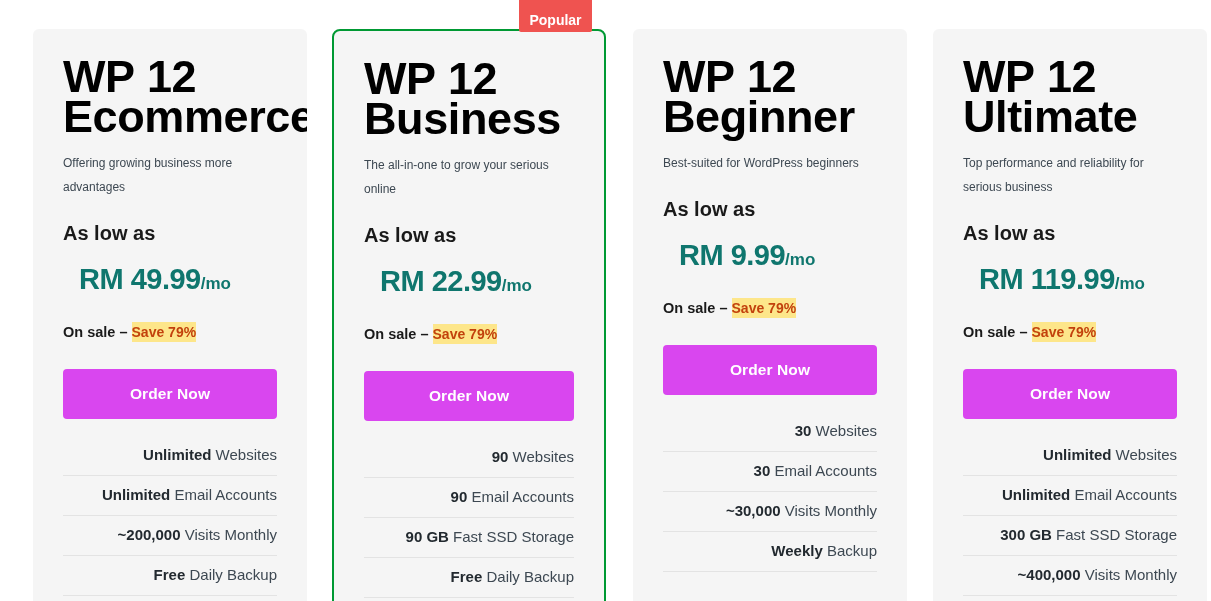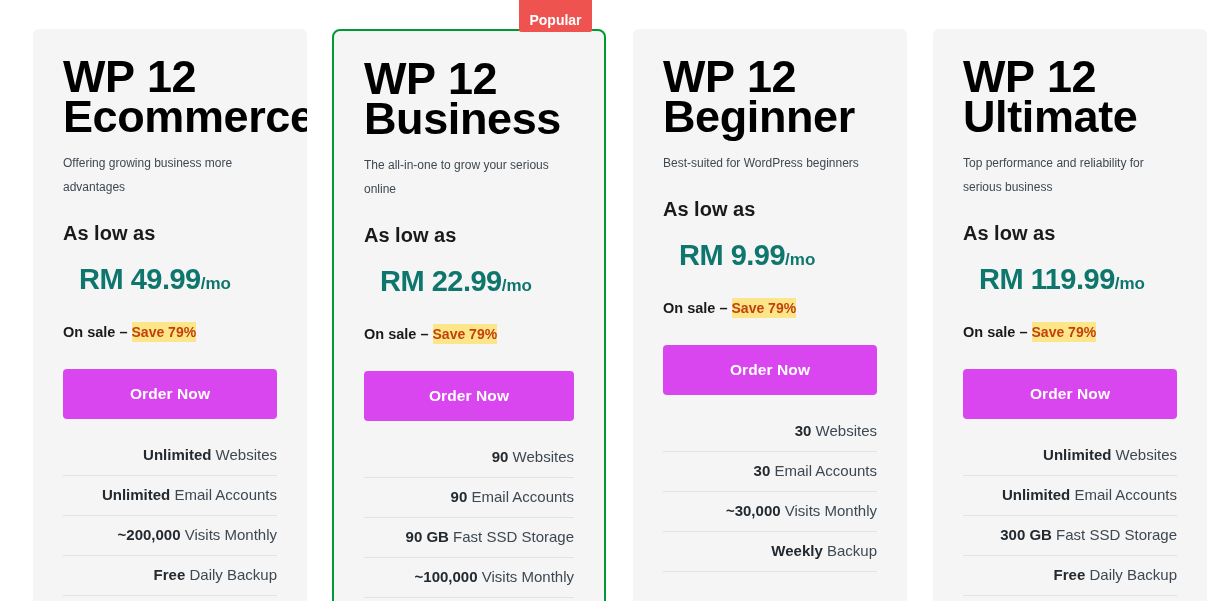--- a/index.html
+++ b/index.html
@@ -201,21 +201,20 @@
         <div class="price-block">
           <p class="as-low-as">As low as</p>
           <p class="price-line"><span class="price-main">RM 22.99</span><span class="price-period">/mo</span></p>
           <p class="sale-line"><span>On sale –</span> <span class="save-badge">Save 79%</span></p>
         </div>
         <button class="order-btn">Order Now</button>
         <ul class="features">
           <li class="feature-item"><span class="feature-strong">90</span> <span>Websites</span></li>
           <li class="feature-item"><span class="feature-strong">90</span> <span>Email Accounts</span></li>
           <li class="feature-item"><span class="feature-strong">90 GB</span> <span>Fast SSD Storage</span></li>
-          <li class="feature-item"><span class="feature-strong">~100,000</span> <span>Visits Monthly</span></li>
           <li class="feature-item"><span class="feature-strong">Free</span> <span>Daily Backup</span></li>
         </ul>
       </div>
     </div>
     <div class="plan-card" style="left: 633px;">
       <div class="card-inner">
         <h2 class="plan-name">WP 12 Beginner</h2>
         <p class="plan-desc">Best-suited for WordPress beginners</p>
         <div class="price-block">
           <p class="as-low-as">As low as</p>
@@ -238,17 +237,18 @@
         <div class="price-block">
           <p class="as-low-as">As low as</p>
           <p class="price-line"><span class="price-main">RM 119.99</span><span class="price-period">/mo</span></p>
           <p class="sale-line"><span>On sale –</span> <span class="save-badge">Save 79%</span></p>
         </div>
         <button class="order-btn">Order Now</button>
         <ul class="features">
           <li class="feature-item"><span class="feature-strong">Unlimited</span> <span>Websites</span></li>
           <li class="feature-item"><span class="feature-strong">Unlimited</span> <span>Email Accounts</span></li>
           <li class="feature-item"><span class="feature-strong">300 GB</span> <span>Fast SSD Storage</span></li>
+          <li class="feature-item"><span class="feature-strong">~400,000</span> <span>Visits Monthly</span></li>
           <li class="feature-item"><span class="feature-strong">Free</span> <span>Daily Backup</span></li>
         </ul>
       </div>
     </div>
   </div>
 
 </body></html>

